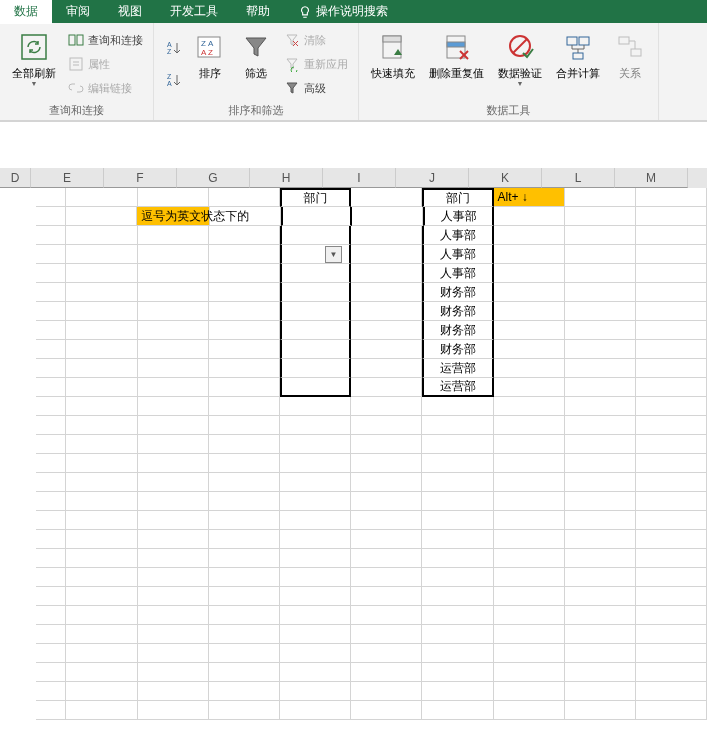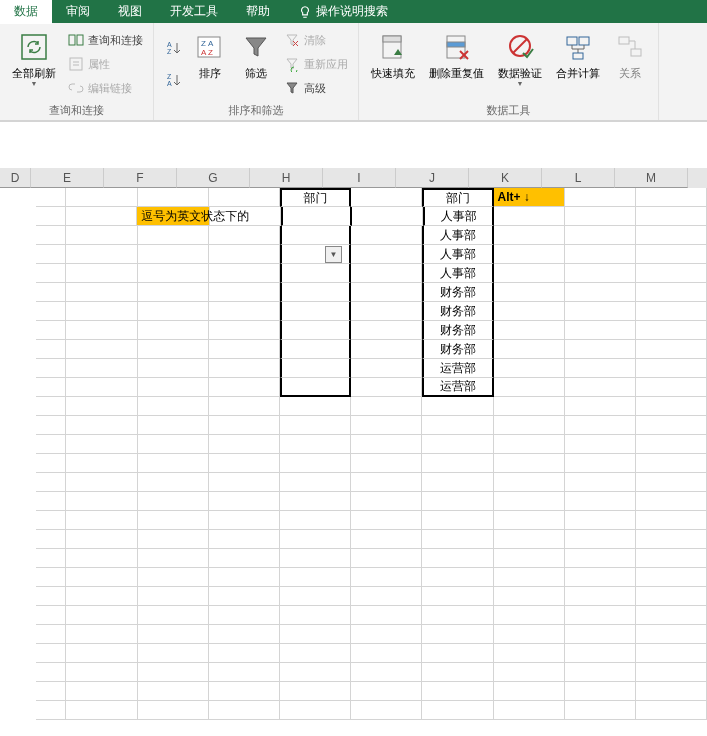--- a/index.html
+++ b/index.html
@@ -252,21 +252,21 @@
     </div>
   <div class="grid" id="grid">
       <div class="row">
         <div class="cell" style="width: 31px;"></div>
         <div class="cell" style="width: 73px;"></div>
         <div class="cell" style="width: 73px;"></div>
         <div class="cell" style="width: 73px;"></div>
         <div class="cell thick-l thick-r thick-t" style="width: 73px;">部门</div>
         <div class="cell" style="width: 73px;"></div>
         <div class="cell thick-l thick-r thick-t" style="width: 73px;">部门</div>
-        <div class="cell fill-yellow left" style="width: 73px; font-weight: bold;">Alt+ ↓</div>
+        <div class="cell fill-yellow left" style="width: 73px;">Alt+ ↓</div>
         <div class="cell" style="width: 73px;"></div>
         <div class="cell" style="width: 73px;"></div>
       </div>
       <div class="row">
         <div class="cell" style="width: 31px;"></div>
         <div class="cell" style="width: 73px;"></div>
         <div class="cell fill-yellow left" style="width: 73px; overflow: visible; z-index: 2; position: relative;">逗号为英文状态下的</div>
         <div class="cell" style="width: 73px;"></div>
         <div class="cell thick-l thick-r" style="width: 73px;"></div>
         <div class="cell" style="width: 73px;"></div>

